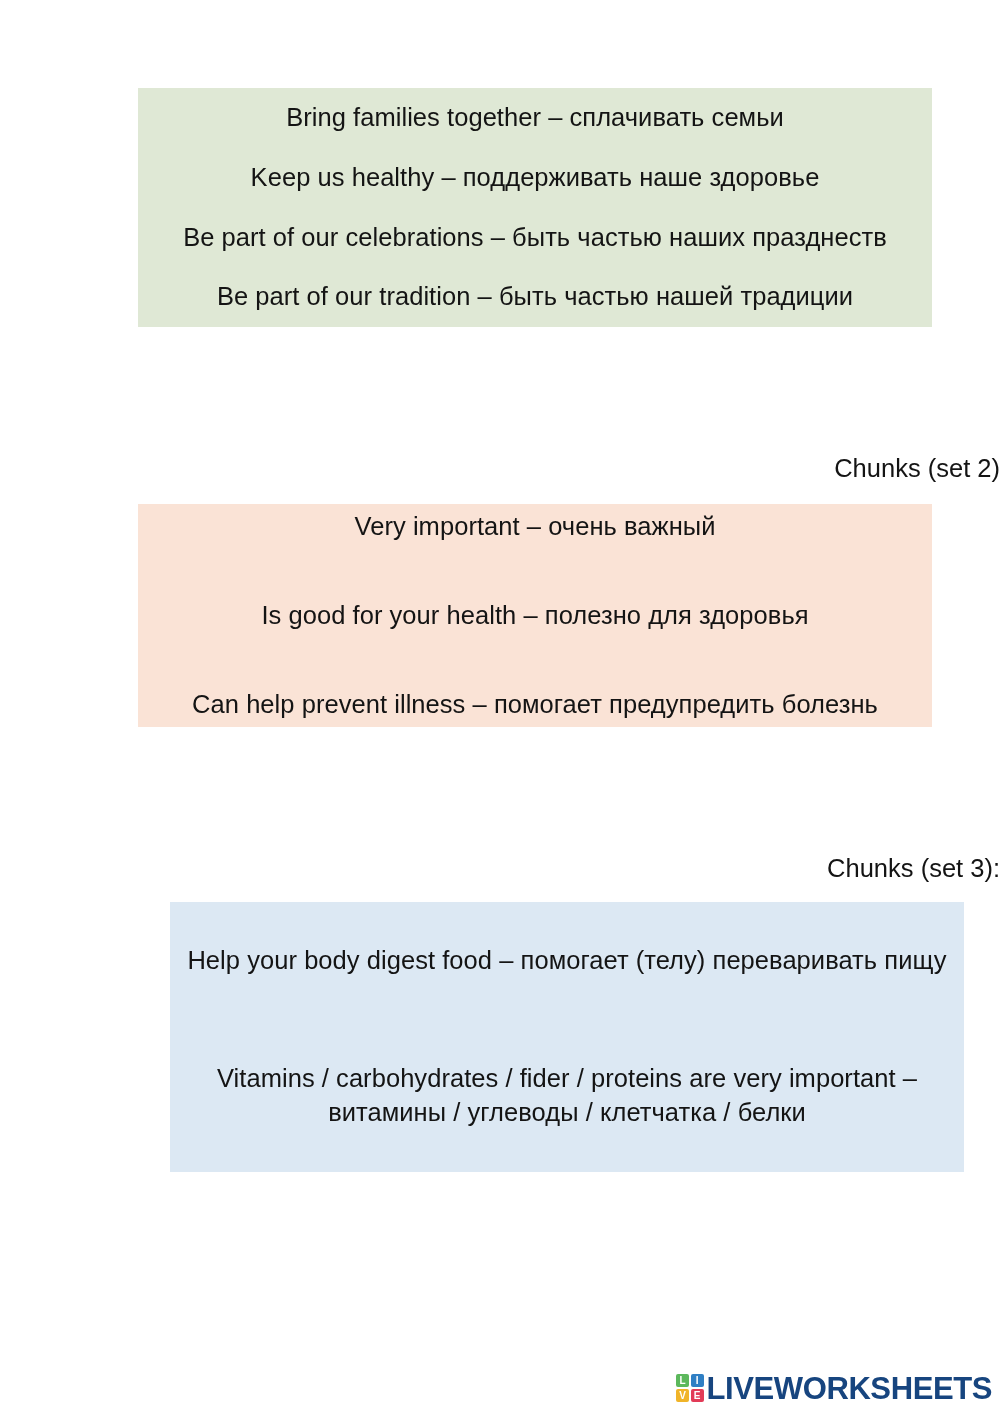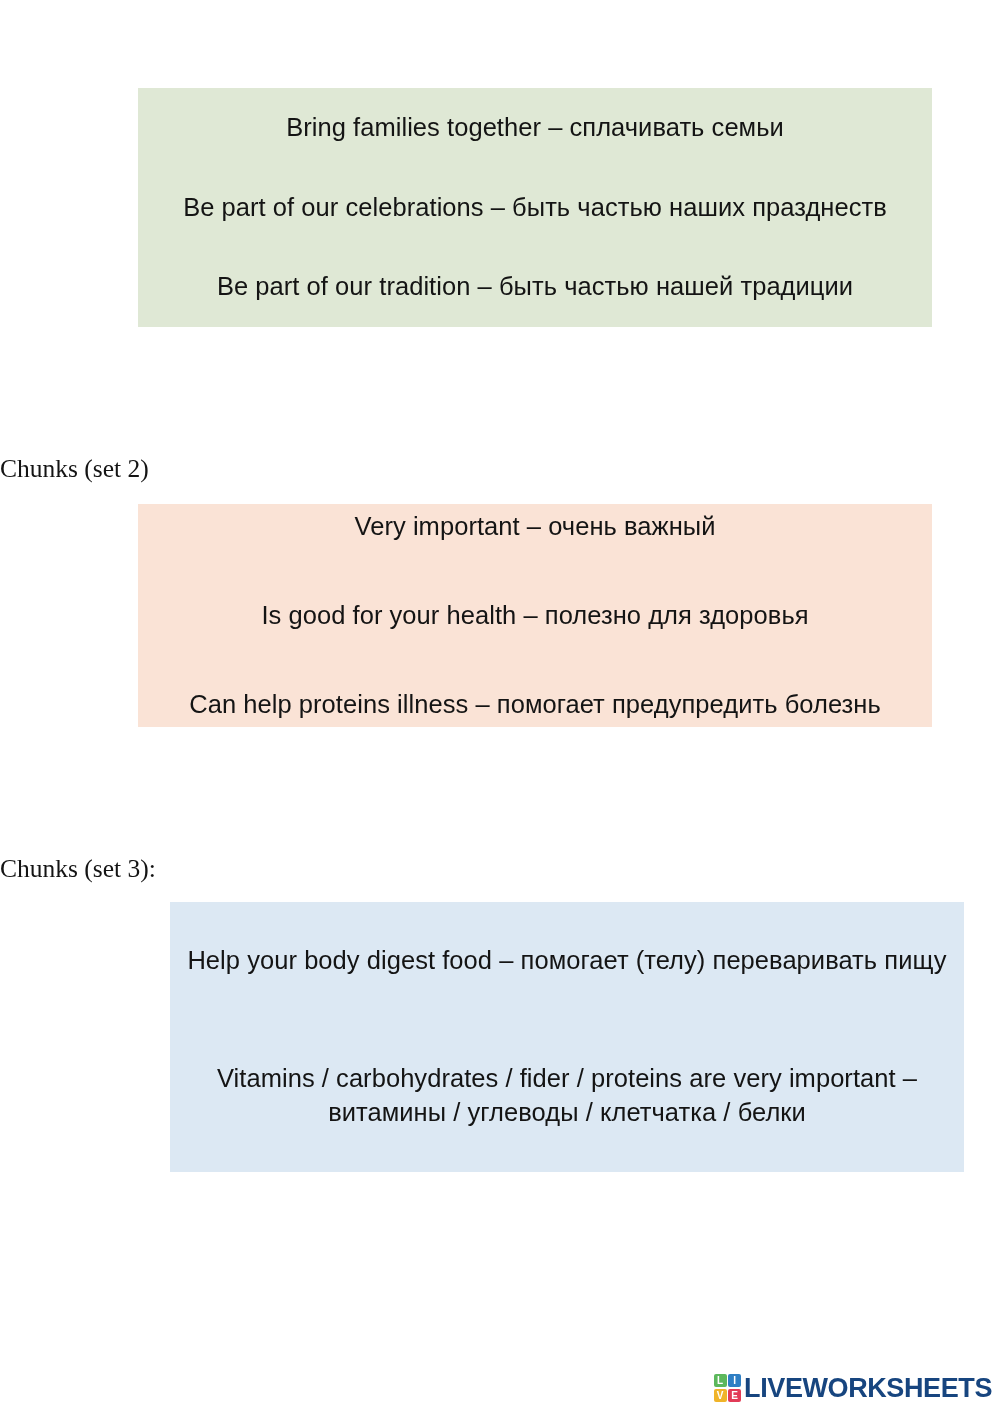--- a/index.html
+++ b/index.html
@@ -52,25 +52,24 @@
     height: 239px;
     background: #dfe8d5;
     justify-content: space-around;
   }
 
   
   .chunk-heading {
     position: absolute;
     left: 0;
     width: 1000px;
-    text-align: left;
+    text-align: right;
     font-size: 25.5px;
     line-height: 1.3;
     color: #141414;
-    font-family: Liberation Serif, serif;
   }
   #heading-set2 { top: 452px; }
   #heading-set3 { top: 852px; }
 
   
   #block-peach {
     top: 504px;
     height: 223px;
     background: #fae3d6;
     justify-content: space-around;
@@ -115,45 +114,46 @@
     line-height: 13px;
     text-align: center;
     font-family: "Liberation Sans", sans-serif;
   }
   .tile-l { background: #5cb85c; }
   .tile-i { background: #2f7fc4; }
   .tile-v { background: #f0b429; }
   .tile-e { background: #e23b57; }
 
   .logo-word {
-    font-size: 27px;
+    font-size: 31px;
     font-weight: bold;
     letter-spacing: -0.4px;
     color: #17457f;
     font-family: "Liberation Sans", sans-serif;
     line-height: 1;
   }
 </style>
 </head>
 <body>
 
 <div class="page">
 
   <div class="chunk-block" id="block-green">
     <div class="chunk-line">Bring families together – сплачивать семьи</div>
+    <div class="chunk-line">Keep us healthy – поддерживать наше здоровье</div>
     <div class="chunk-line">Be part of our celebrations – быть частью наших празднеств</div>
     <div class="chunk-line">Be part of our tradition – быть частью нашей традиции</div>
   </div>
 
   <div class="chunk-heading" id="heading-set2">Chunks (set 2)</div>
 
   <div class="chunk-block" id="block-peach">
     <div class="chunk-line">Very important – очень важный</div>
     <div class="chunk-line">Is good for your health – полезно для здоровья</div>
-    <div class="chunk-line">Can help proteins illness – помогает предупредить болезнь</div>
+    <div class="chunk-line">Can help prevent illness – помогает предупредить болезнь</div>
   </div>
 
   <div class="chunk-heading" id="heading-set3">Chunks (set 3):</div>
 
   <div class="chunk-block" id="block-blue">
     <div class="chunk-line">Help your body digest food – помогает (телу) переваривать пищу</div>
     <div class="chunk-line">Vitamins / carbohydrates / fider / proteins are very important – витамины / углеводы / клетчатка / белки</div>
   </div>
 
   <div class="logo">

